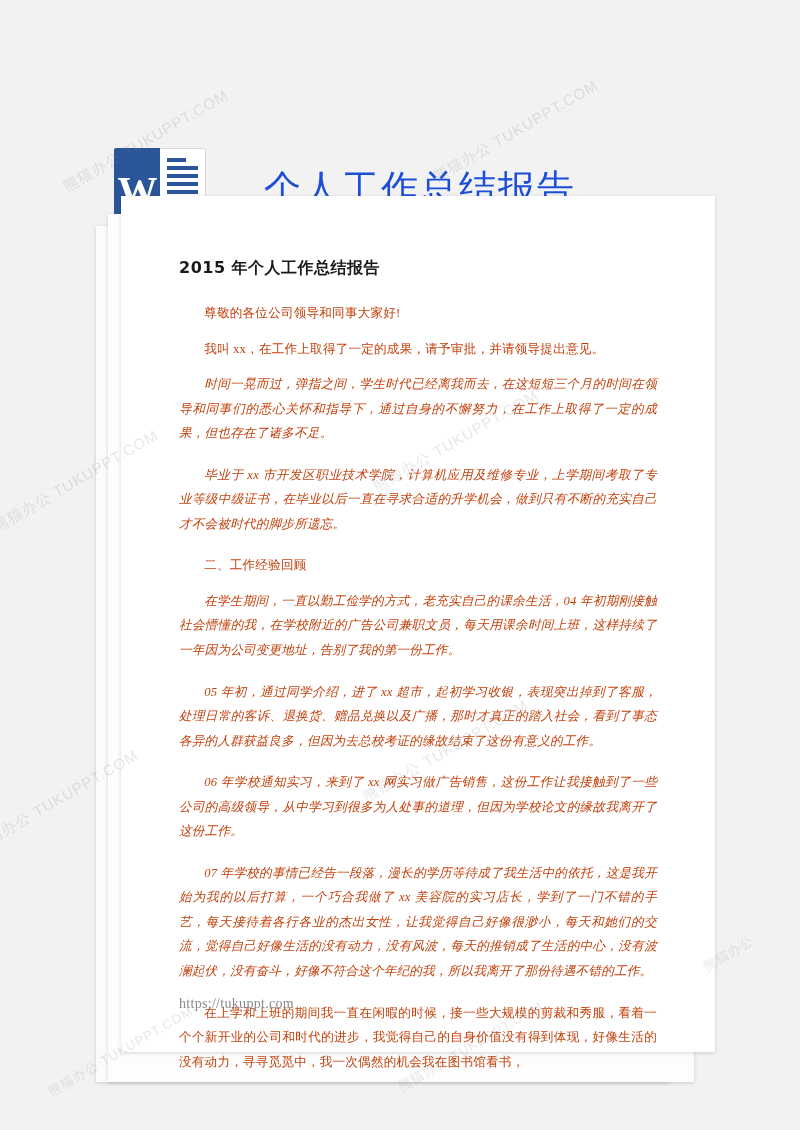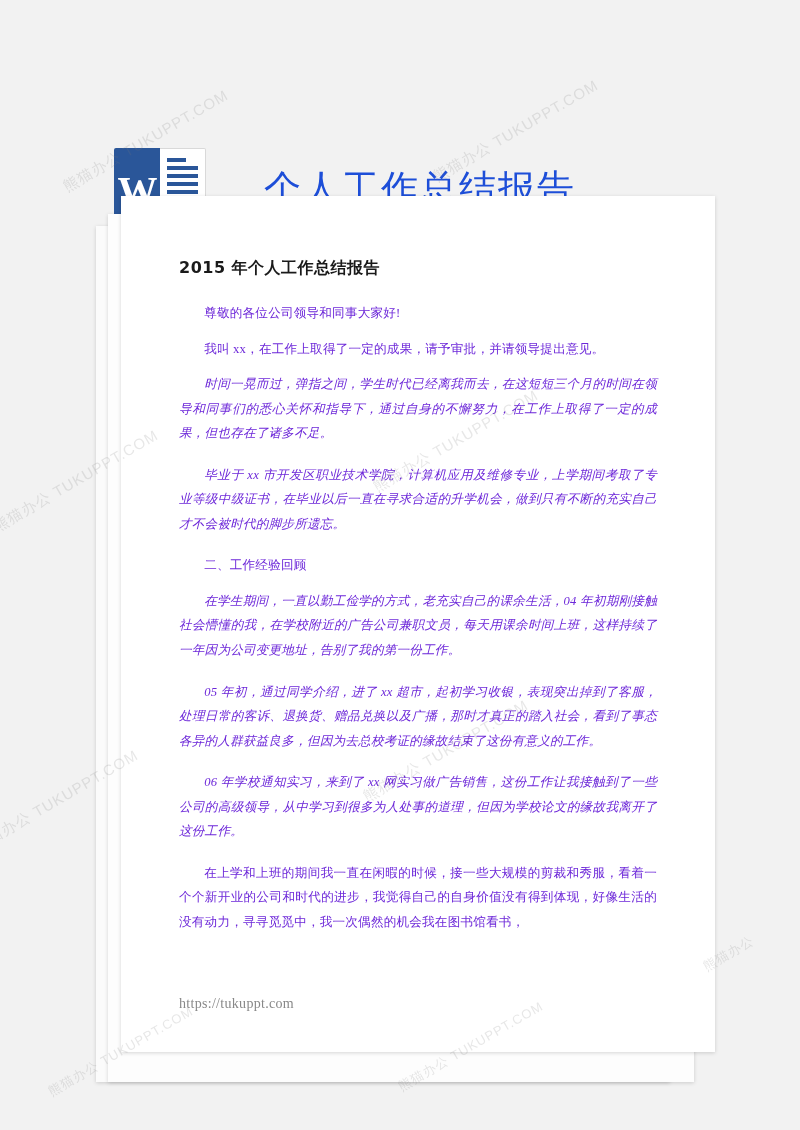--- a/index.html
+++ b/index.html
@@ -135,21 +135,21 @@
     font-weight: bold;
     font-size: 16px;
     color: #1a1a1a;
     margin: 0 0 22px 0;
     letter-spacing: 0.5px;
   }
   .doc p {
     font-family: "Liberation Serif", serif;
     font-size: 12.6px;
     line-height: 1.95;
-    color: #6d28d9;
+    color: #c2410c;
     margin: 0 0 11px 0;
     text-align: justify;
     text-indent: 2em;
     letter-spacing: 0.2px;
   }
   .doc p.spaced {
     margin-bottom: 17px;
     font-style: italic;
   }
   .doc-url {
@@ -207,20 +207,21 @@
   <div class="doc">
     <h1 class="doc-title">2015 年个人工作总结报告</h1>
     <p>尊敬的各位公司领导和同事大家好!</p>
     <p>我叫 xx，在工作上取得了一定的成果，请予审批，并请领导提出意见。</p>
     <p class="spaced">时间一晃而过，弹指之间，学生时代已经离我而去，在这短短三个月的时间在领导和同事们的悉心关怀和指导下，通过自身的不懈努力，在工作上取得了一定的成果，但也存在了诸多不足。</p>
     <p class="spaced">毕业于 xx 市开发区职业技术学院，计算机应用及维修专业，上学期间考取了专业等级中级证书，在毕业以后一直在寻求合适的升学机会，做到只有不断的充实自己才不会被时代的脚步所遗忘。</p>
     <p>二、工作经验回顾</p>
     <p class="spaced">在学生期间，一直以勤工俭学的方式，老充实自己的课余生活，04 年初期刚接触社会懵懂的我，在学校附近的广告公司兼职文员，每天用课余时间上班，这样持续了一年因为公司变更地址，告别了我的第一份工作。</p>
     <p class="spaced">05 年初，通过同学介绍，进了 xx 超市，起初学习收银，表现突出掉到了客服，处理日常的客诉、退换货、赠品兑换以及广播，那时才真正的踏入社会，看到了事态各异的人群获益良多，但因为去总校考证的缘故结束了这份有意义的工作。</p>
     <p class="spaced">06 年学校通知实习，来到了 xx 网实习做广告销售，这份工作让我接触到了一些公司的高级领导，从中学习到很多为人处事的道理，但因为学校论文的缘故我离开了这份工作。</p>
+    <p class="spaced">07 年学校的事情已经告一段落，漫长的学历等待成了我生活中的依托，这是我开始为我的以后打算，一个巧合我做了 xx 美容院的实习店长，学到了一门不错的手艺，每天接待着各行各业的杰出女性，让我觉得自己好像很渺小，每天和她们的交流，觉得自己好像生活的没有动力，没有风波，每天的推销成了生活的中心，没有波澜起伏，没有奋斗，好像不符合这个年纪的我，所以我离开了那份待遇不错的工作。</p>
     <p>在上学和上班的期间我一直在闲暇的时候，接一些大规模的剪裁和秀服，看着一个个新开业的公司和时代的进步，我觉得自己的自身价值没有得到体现，好像生活的没有动力，寻寻觅觅中，我一次偶然的机会我在图书馆看书，</p>
     <div class="doc-url">https://tukuppt.com</div>
   </div>
 </div>
 
 <div class="wm" style="left:60px;  top:180px;">熊猫办公 TUKUPPT.COM</div>
 <div class="wm" style="left:430px; top:170px;">熊猫办公 TUKUPPT.COM</div>
 <div class="wm" style="left:-10px; top:520px;">熊猫办公 TUKUPPT.COM</div>
 <div class="wm" style="left:370px; top:480px;">熊猫办公 TUKUPPT.COM</div>
 <div class="wm" style="left:-30px; top:840px;">熊猫办公 TUKUPPT.COM</div>

